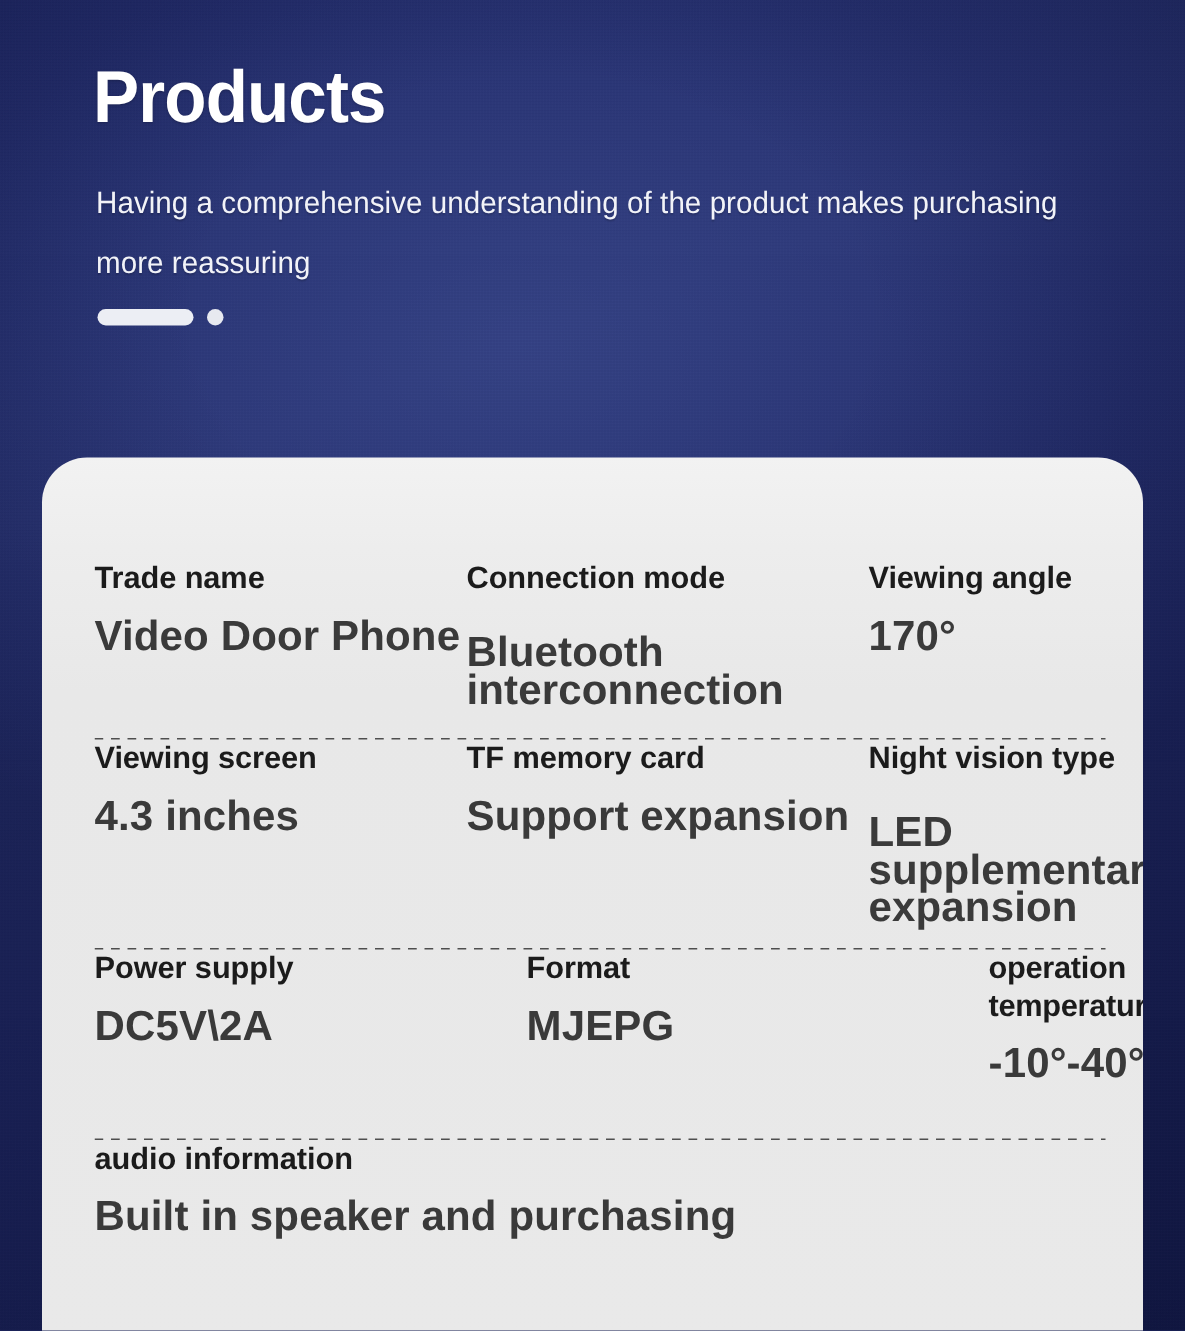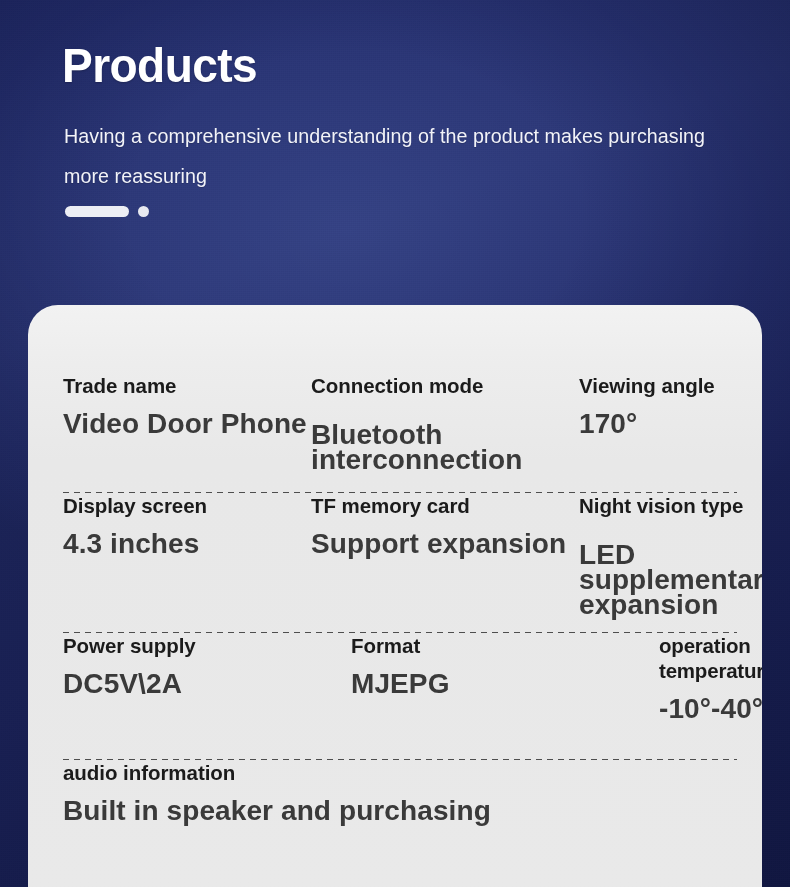--- a/index.html
+++ b/index.html
@@ -210,21 +210,21 @@
       </div>
       <div class="spec-cell col-3">
         <div class="cell-label">Viewing angle</div>
         <div class="cell-value">170°</div>
       </div>
     </div>
     <div class="divider"></div>
 
     <div class="spec-row spec-row-2">
       <div class="spec-cell col-1">
-        <div class="cell-label">Display screen</div>
+        <div class="cell-label">Viewing screen</div>
         <div class="cell-value">4.3 inches</div>
       </div>
       <div class="spec-cell col-2">
         <div class="cell-label">TF memory card</div>
         <div class="cell-value">Support expansion</div>
       </div>
       <div class="spec-cell col-3">
         <div class="cell-label">Night vision type</div>
         <div class="cell-value tight">LED supplementary expansion</div>
       </div>

